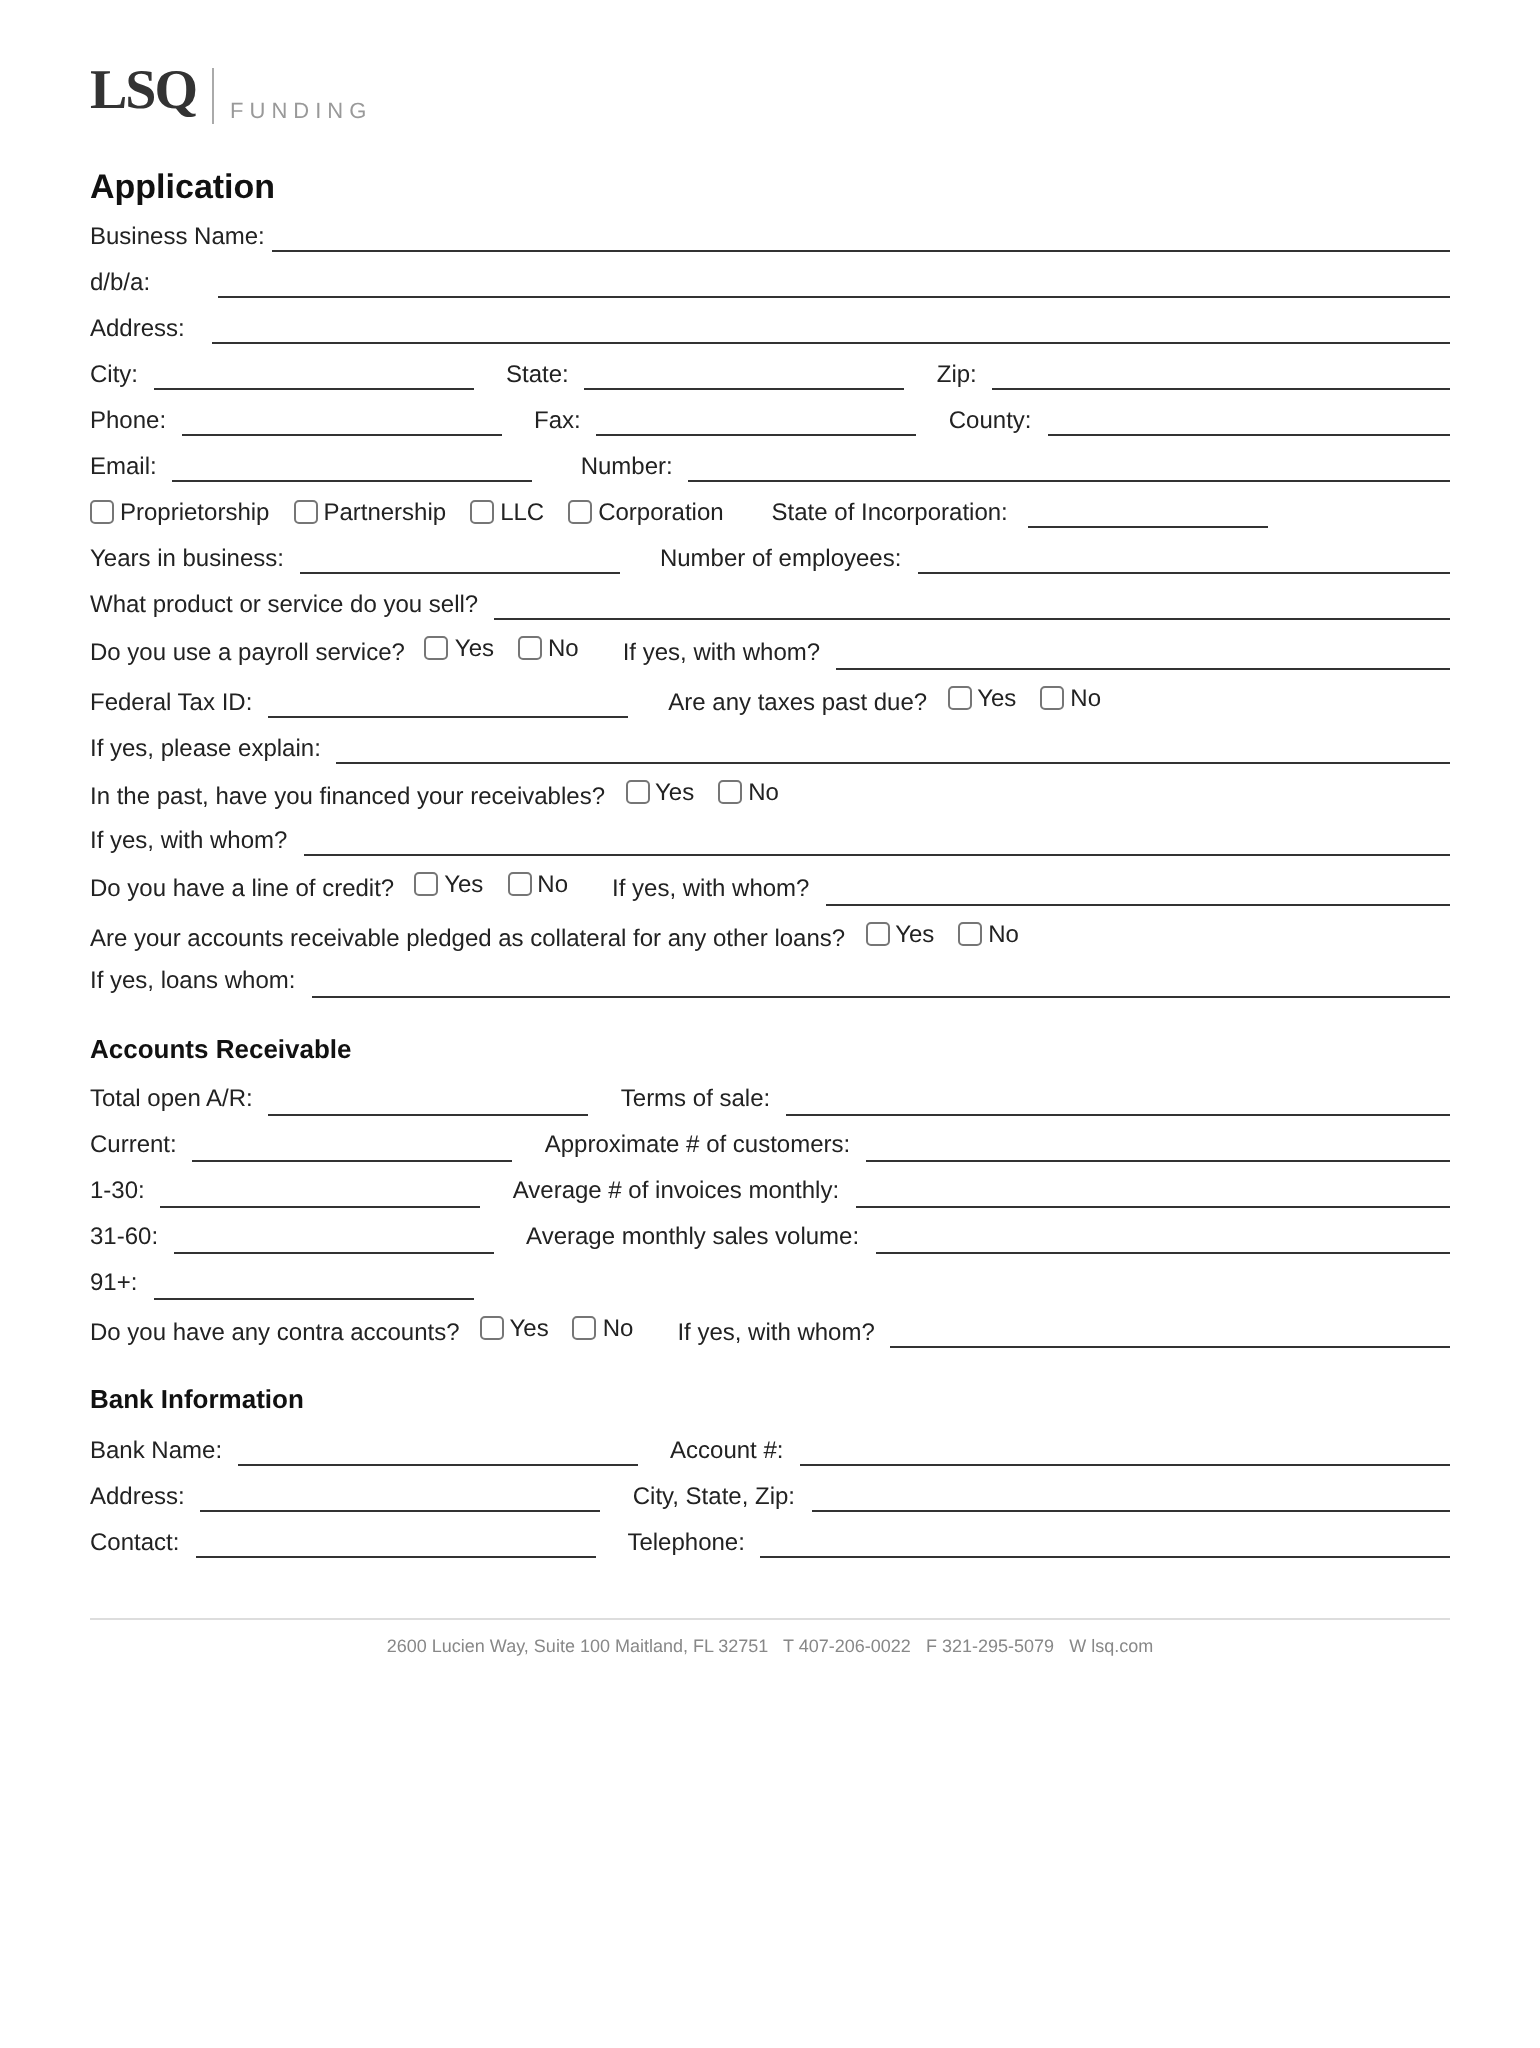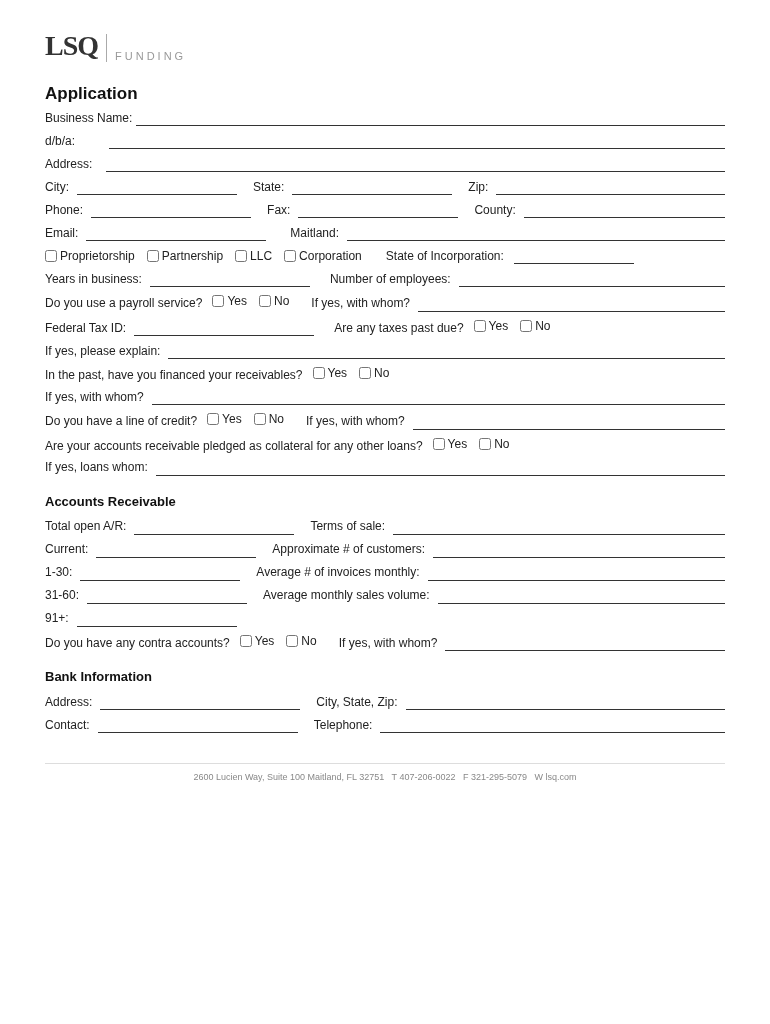--- a/index.html
+++ b/index.html
@@ -169,21 +169,21 @@
     <input type="text" class="field-line" style="width: 160px; margin-left: 4px;">
     <span class="field-label spacer" style="margin-left:16px;">Fax:</span>
     <input type="text" class="field-line" style="width: 160px;">
     <span class="field-label spacer" style="margin-left:16px;">County:</span>
     <input type="text" class="field-line field-line-full" style="min-width: 80px;">
   </div>
 
   <div class="form-row">
     <span class="field-label">Email:</span>
     <input type="text" class="field-line" style="width: 180px; margin-left: 4px;">
-    <span class="field-label spacer" style="margin-left:24px;">Maitland:</span>
+    <span class="field-label spacer" style="margin-left:24px;">Number:</span>
     <input type="text" class="field-line field-line-full" style="">
   </div>
 
   <div class="checkbox-group">
     <div class="checkbox-item">
       <input type="checkbox" style="">
       <span>Proprietorship</span>
     </div>
     <div class="checkbox-item">
       <input type="checkbox" style="">
@@ -201,20 +201,24 @@
     <input type="text" class="field-line" style="width: 120px;">
   </div>
 
   <div class="form-row">
     <span class="field-label">Years in business:</span>
     <input type="text" class="field-line" style="width: 160px; margin-left: 4px;">
     <span class="field-label" style="margin-left:20px;">Number of employees:</span>
     <input type="text" class="field-line field-line-full" style="margin-left: 4px;">
   </div>
 
+  <div class="form-row">
+    <span class="field-label">What product or service do you sell?</span>
+    <input type="text" class="field-line field-line-full" style="margin-left: 4px;">
+  </div>
 
   <div class="form-row">
     <span class="field-label">Do you use a payroll service?</span>
     <div class="checkbox-item" style="margin-left:6px;">
       <input type="checkbox" style="">
       <span>Yes</span>
     </div>
     <div class="checkbox-item" style="margin-left:6px;">
       <input type="checkbox" style="">
       <span>No</span>
@@ -341,20 +345,26 @@
     </div>
     <span class="field-label" style="margin-left:16px;">If yes, with whom?</span>
     <input type="text" class="field-line field-line-full" style="margin-left: 4px;">
   </div>
 
 </div>
 
 <div class="form-section">
   <div class="section-title">Bank Information</div>
 
+  <div class="form-row">
+    <span class="field-label">Bank Name:</span>
+    <input type="text" class="field-line" style="width: 200px; margin-left: 4px;">
+    <span class="field-label" style="margin-left:16px;">Account #:</span>
+    <input type="text" class="field-line field-line-full" style="margin-left: 4px;">
+  </div>
 
   <div class="form-row">
     <span class="field-label">Address:</span>
     <input type="text" class="field-line" style="width: 200px; margin-left: 4px;">
     <span class="field-label" style="margin-left:16px;">City, State, Zip:</span>
     <input type="text" class="field-line field-line-full" style="margin-left: 4px;">
   </div>
 
   <div class="form-row">
     <span class="field-label">Contact:</span>

